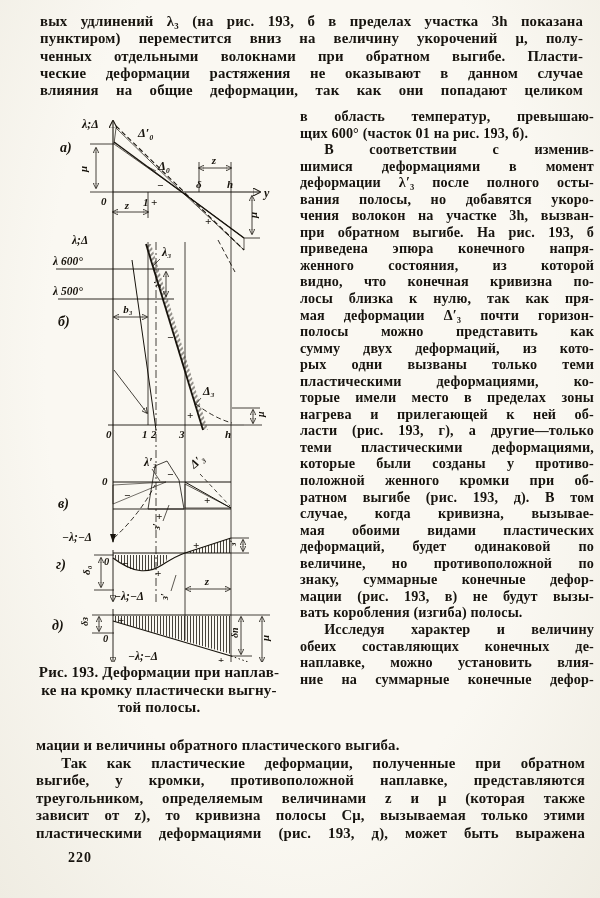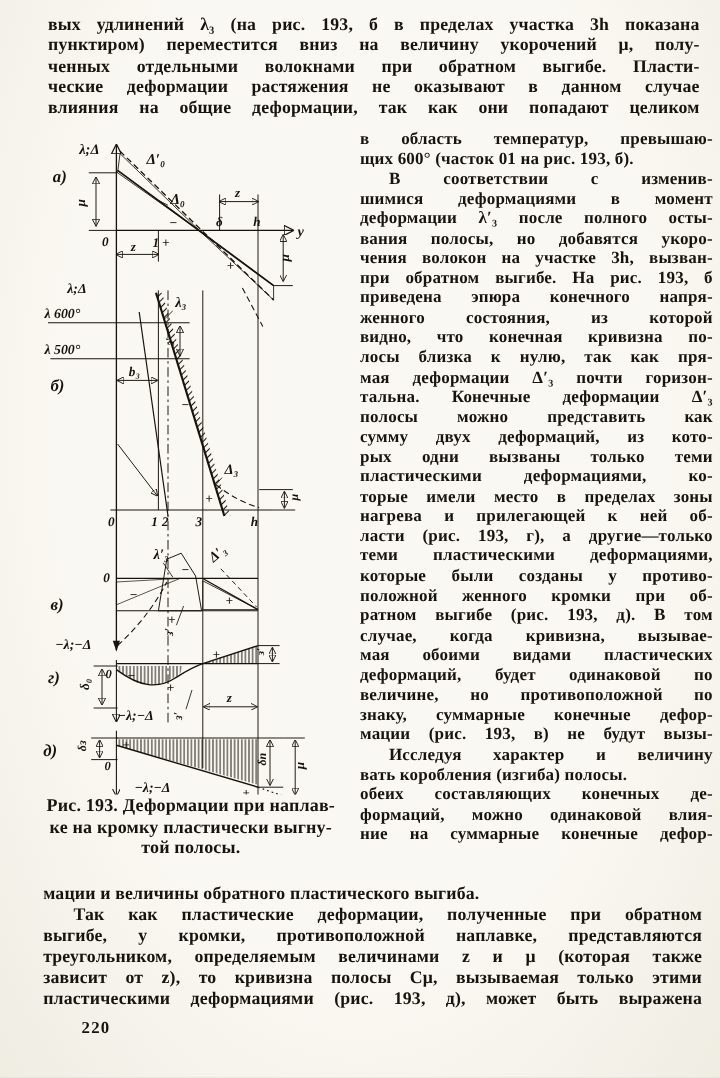--- a/index.html
+++ b/index.html
@@ -17,21 +17,21 @@
     white-space:normal;letter-spacing:.15px;
   }
   .line.last{text-align-last:left;}
   .line.ind{text-indent:1.7em;}
   .top{left:40px;top:13px;width:543px;font-size:14.8px;line-height:17.3px;}
   .rcol{left:300px;top:108px;width:294px;font-size:14.2px;line-height:16.55px;}
   .bot{left:36px;top:737px;width:549px;font-size:14.8px;line-height:17.5px;}
   .cap{left:30px;top:664px;width:258px;font-size:15px;line-height:17.5px;}
   .cap .line{text-align:center;text-align-last:center;}
   .pnum{left:68px;top:850px;font-size:14px;letter-spacing:1px;}
-  .fig{position:absolute;left:32px;top:112px;width:262px;height:550px;}
+  .fig{position:absolute;left:48px;top:112px;width:262px;height:550px;}
   .fig svg{display:block;}
   .fig text{font-family:"Liberation Serif",serif;font-weight:bold;font-style:italic;fill:#17130c;}
   .fig line,.fig path,.fig polyline{stroke:#17130c;fill:none;}
 </style>
 </head>
 <body>
 
 <div class="page">
 
   <div class="tblock top">
@@ -51,42 +51,41 @@
       <div class="line">шимися деформациями в момент</div>
       <div class="line">деформации λ′₃ после полного осты-</div>
       <div class="line">вания полосы, но добавятся укоро-</div>
       <div class="line">чения волокон на участке 3h, вызван-</div>
       <div class="line">при обратном выгибе. На рис. 193, б</div>
       <div class="line">приведена эпюра конечного напря-</div>
       <div class="line">женного состояния, из которой</div>
       <div class="line">видно, что конечная кривизна по-</div>
       <div class="line">лосы близка к нулю, так как пря-</div>
       <div class="line">мая деформации Δ′₃ почти горизон-</div>
-      <div class="line">тальна. Конечные деформации Δ′₃</div>
       <div class="line">полосы можно представить как</div>
       <div class="line">сумму двух деформаций, из кото-</div>
       <div class="line">рых одни вызваны только теми</div>
       <div class="line">пластическими деформациями, ко-</div>
       <div class="line">торые имели место в пределах зоны</div>
       <div class="line">нагрева и прилегающей к ней об-</div>
       <div class="line">ласти (рис. 193, г), а другие—только</div>
       <div class="line">теми пластическими деформациями,</div>
       <div class="line">которые были созданы у противо-</div>
       <div class="line">положной женного кромки при об-</div>
       <div class="line">ратном выгибе (рис. 193, д). В том</div>
       <div class="line">случае, когда кривизна, вызывае-</div>
       <div class="line">мая обоими видами пластических</div>
       <div class="line">деформаций, будет одинаковой по</div>
       <div class="line">величине, но противоположной по</div>
       <div class="line">знаку, суммарные конечные дефор-</div>
       <div class="line">мации (рис. 193, в) не будут вызы-</div>
+      <div class="line last">вать коробления (изгиба) полосы.</div>
       <div class="line ind">Исследуя характер и величину</div>
-      <div class="line last">вать коробления (изгиба) полосы.</div>
       <div class="line">обеих составляющих конечных де-</div>
-      <div class="line">формаций, можно одинаковой влия-</div>
+      <div class="line">наплавке, можно установить влия-</div>
       <div class="line">ние на суммарные конечные дефор-</div>
     </div>
 
   <div class="fig">
   <svg width="262" height="550" viewBox="0 0 262 550">
     <defs>
       <marker id="m" viewBox="0 0 8 8" refX="7" refY="4" markerWidth="7.5" markerHeight="7.5" orient="auto-start-reverse">
         <path d="M0,0L8,4L0,8z" fill="#17130c" stroke="none"></path>
       </marker>
       <pattern id="hv" width="3" height="6" patternUnits="userSpaceOnUse">

